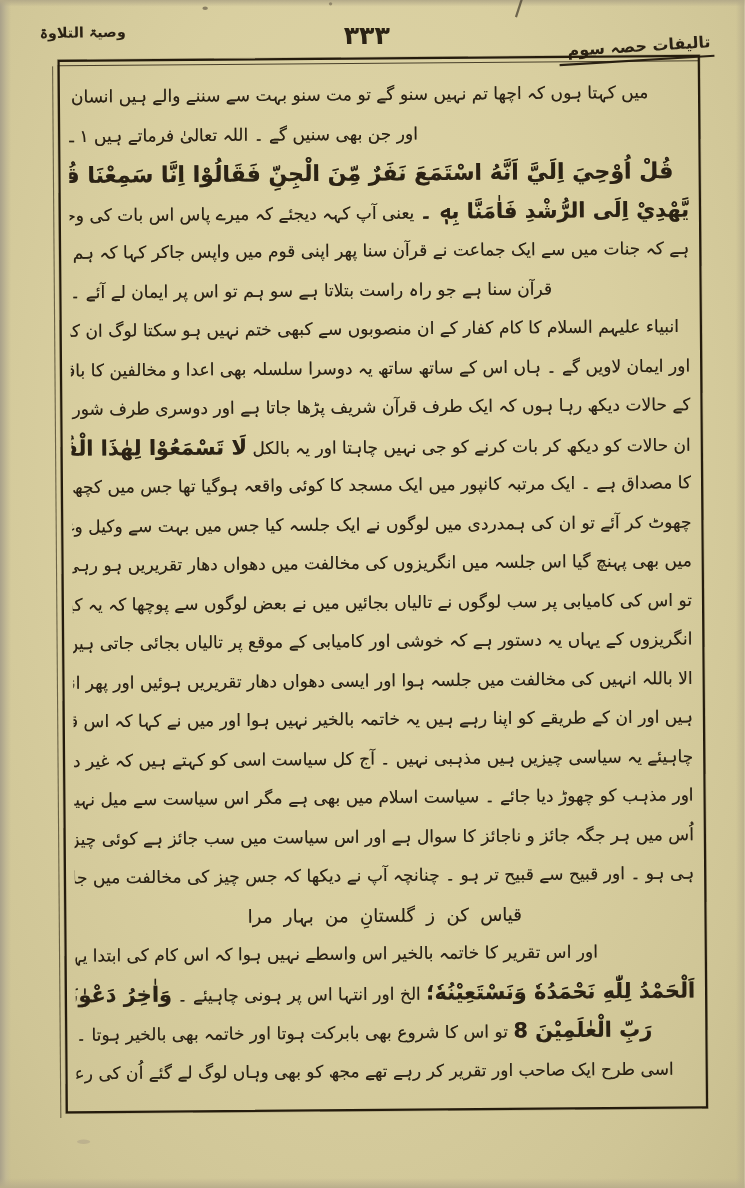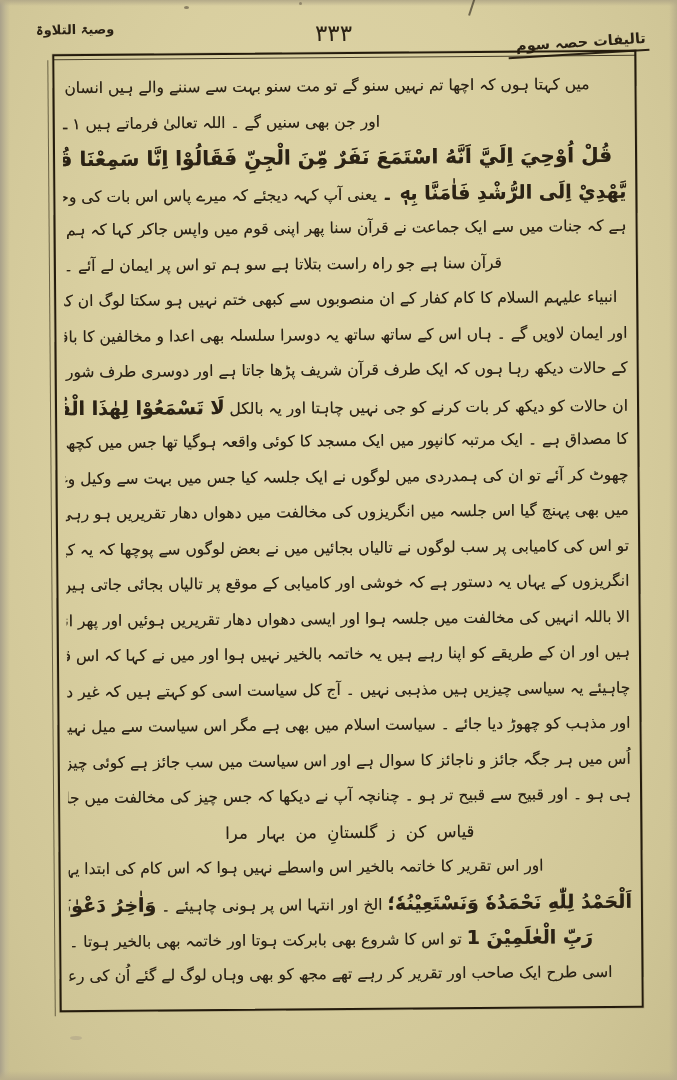--- a/index.html
+++ b/index.html
@@ -19,21 +19,21 @@
   .edge-bottom{left:0;bottom:0;width:100%;height:9px;background:linear-gradient(0deg,#b9ae8b,rgba(185,174,139,0));}
   .artifact{position:absolute;pointer-events:none;}
   .scratch{left:471px;top:-3px;width:2px;height:19px;background:#4a4132;transform:rotate(18deg);opacity:.75;}
   .speck1{left:184px;top:6px;width:5px;height:3px;background:#6a604c;border-radius:50%;opacity:.7;}
   .speck2{left:299px;top:2px;width:3px;height:3px;background:#6a604c;border-radius:50%;opacity:.6;}
   .speck3{left:70px;top:1036px;width:12px;height:4px;background:#b8ad8c;border-radius:50%;opacity:.8;}
 
   
   .hdr{position:absolute;direction:rtl;white-space:nowrap;}
   .hdr-left{left:36px;top:22px;font-size:13px;font-weight:bold;transform:rotate(-1deg);}
-  .hdr-num{left:0;right:10px;top:20px;text-align:center;font-size:23px;font-weight:normal;letter-spacing:3px;}
+  .hdr-num{left:0;right:10px;top:20px;text-align:center;font-size:23px;font-weight:bold;letter-spacing:3px;}
   .hdr-right{right:28px;top:34px;font-size:14.5px;font-weight:bold;border-bottom:2px solid #2b2214;padding:0 3px 3px 8px;transform:rotate(-3.5deg);}
 
   
   .frame{
     position:absolute;left:56px;top:52px;width:580px;height:954px;
     border:2.5px solid #241b0d;
     transform:rotate(-0.45deg);
     box-shadow:0 0 0 .5px rgba(36,27,13,.25);
   }
   .frame::after{content:"";position:absolute;left:-1px;right:-1px;top:3px;border-top:1.3px solid rgba(35,26,12,.8);}
@@ -90,16 +90,16 @@
     <div class="line jst"><span class="ur">انگریزوں کے یہاں یہ دستور ہے کہ خوشی اور کامیابی کے موقع پر تالیاں بجائی جاتی ہیں میں نے کہا لاحول ولا قوۃ</span></div>
     <div class="line jst"><span class="ur">الا باللہ انہیں کی مخالفت میں جلسہ ہوا اور ایسی دھواں دھار تقریریں ہوئیں اور پھر انہیں کی تقلید کر رہے</span></div>
     <div class="line jst"><span class="ur">ہیں اور ان کے طریقے کو اپنا رہے ہیں یہ خاتمہ بالخیر نہیں ہوا اور میں نے کہا کہ اس قسم کی تقریر کبھی نہیں سننی</span></div>
     <div class="line jst"><span class="ur">چاہیئے یہ سیاسی چیزیں ہیں مذہبی نہیں ۔ آج کل سیاست اسی کو کہتے ہیں کہ غیر دینی سب چیزیں لے لی جائیں</span></div>
     <div class="line jst"><span class="ur">اور مذہب کو چھوڑ دیا جائے ۔ سیاست اسلام میں بھی ہے مگر اس سیاست سے میل نہیں کھاتی اس لئے کہ</span></div>
     <div class="line jst"><span class="ur">اُس میں ہر جگہ جائز و ناجائز کا سوال ہے اور اس سیاست میں سب جائز ہے کوئی چیز ناجائز نہیں خواہ عقلاً بھی خلاف</span></div>
     <div class="line jst"><span class="ur">ہی ہو ۔ اور قبیح سے قبیح تر ہو ۔ چنانچہ آپ نے دیکھا کہ جس چیز کی مخالفت میں جلسہ تھا اسی کو اپنا رہے تھے ؏</span></div>
     <div class="line ctr"><span class="ur">قیاس کن ز گلستانِ من بہار مرا</span></div>
     <div class="line jst ind-88"><span class="ur">اور اس تقریر کا خاتمہ بالخیر اس واسطے نہیں ہوا کہ اس کام کی ابتدا یہاں سے ہونی چاہیئے ۔</span></div>
     <div class="line jst"><span class="ar">اَلْحَمْدُ لِلّٰهِ نَحْمَدُهٗ وَنَسْتَعِيْنُهٗ؛</span><span class="ur"> الخ اور انتہا اس پر ہونی چاہیئے ۔ </span><span class="ar">وَاٰخِرُ دَعْوٰنَا اَنِ الْحَمْدُ لِلّٰهِ</span></div>
-    <div class="line lft"><span class="ar">رَبِّ الْعٰلَمِيْنَ 1</span><span class="ur"> تو اس کا شروع بھی بابرکت ہوتا اور خاتمہ بھی بالخیر ہوتا ۔</span></div>
+    <div class="line lft"><span class="ar">رَبِّ الْعٰلَمِيْنَ 8</span><span class="ur"> تو اس کا شروع بھی بابرکت ہوتا اور خاتمہ بھی بالخیر ہوتا ۔</span></div>
     <div class="line jst ind-20"><span class="ur">اسی طرح ایک صاحب اور تقریر کر رہے تھے مجھ کو بھی وہاں لوگ لے گئے اُن کی رعایت میں میں</span></div>
   </div>
 </div>
 
 </body></html>

